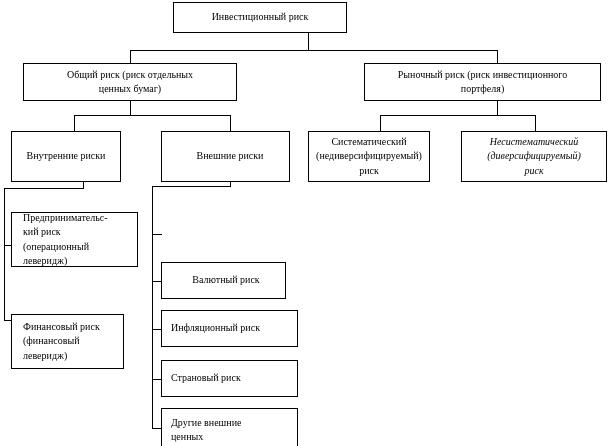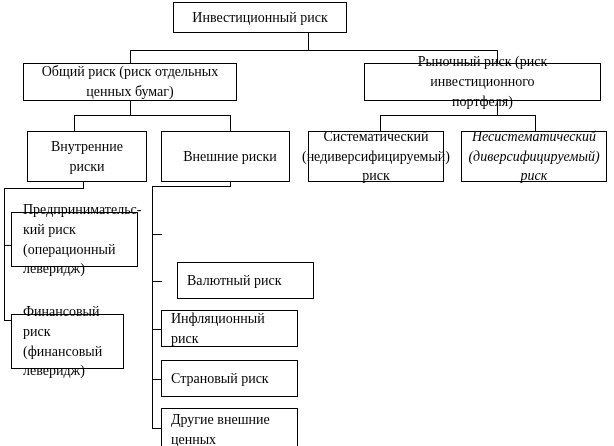--- a/index.html
+++ b/index.html
@@ -17,21 +17,21 @@
     height: 446px;
     background: #ffffff;
     overflow: hidden;
   }
   .node {
     position: absolute;
     box-sizing: border-box;
     border: 1px solid #000000;
     background: #ffffff;
     color: #000000;
-    font-size: 14px;
+    font-size: 10px;
     line-height: 1.42;
     display: flex;
     flex-direction: column;
     justify-content: center;
     z-index: 2;
   }
   .node .txt {
     display: block;
     padding: 0 4px;
     white-space: pre-line;
@@ -75,29 +75,29 @@
   <div class="conn vline" style="left:130px; top:101px; height:15px;"></div>
   <div class="conn hline" style="left:74px; top:115px; width:157px;"></div>
   <div class="conn vline" style="left:74px; top:115px; height:16px;"></div>
   <div class="conn vline" style="left:230px; top:115px; height:16px;"></div>
 
   <div class="conn vline" style="left:497px; top:101px; height:15px;"></div>
   <div class="conn hline" style="left:380px; top:115px; width:155px;"></div>
   <div class="conn vline" style="left:380px; top:115px; height:16px;"></div>
   <div class="conn vline" style="left:535px; top:115px; height:16px;"></div>
 
-  <div class="node center" style="left:11px; top:131px; width:120px; height:51px;margin-left:16px;">
+  <div class="node center" style="left:11px; top:131px; width:110px; height:51px;">
     <span class="txt">Внутренние риски</span>
   </div>
 
   <div class="node center" style="left:161px; top:131px; width:129px; height:51px;padding-left:9px;">
     <span class="txt">Внешние риски</span>
   </div>
 
-  <div class="node center" style="left:308px; top:131px; width:136px; height:51px;align-items:center;">
+  <div class="node center" style="left:308px; top:131px; width:122px; height:51px;align-items:center;">
     <span class="txt">Систематический
 (недиверсифицируемый)
 риск</span>
   </div>
 
   <div class="node center" style="left:461px; top:131px; width:146px; height:51px;font-style:italic;">
     <span class="txt">Несистематический
 (диверсифицируемый)
 риск</span>
   </div>
@@ -124,21 +124,21 @@
 леверидж)</span>
   </div>
 
   <div class="node leftpad" style="left:11px; top:293px; width:113px; height:55px;margin-top:21px;">
     <span class="txt">Финансовый риск
 (финансовый
 леверидж)</span>
   </div>
 
 
-  <div class="node left" style="left:177px; top:262px; width:137px; height:37px;">
+  <div class="node left" style="left:161px; top:262px; width:125px; height:37px;align-items:center;">
     <span class="txt">Валютный риск</span>
   </div>
 
   <div class="node left" style="left:161px; top:310px; width:137px; height:37px;">
     <span class="txt">Инфляционный риск</span>
   </div>
 
   <div class="node left" style="left:161px; top:360px; width:137px; height:37px;">
     <span class="txt">Страновый риск</span>
   </div>

